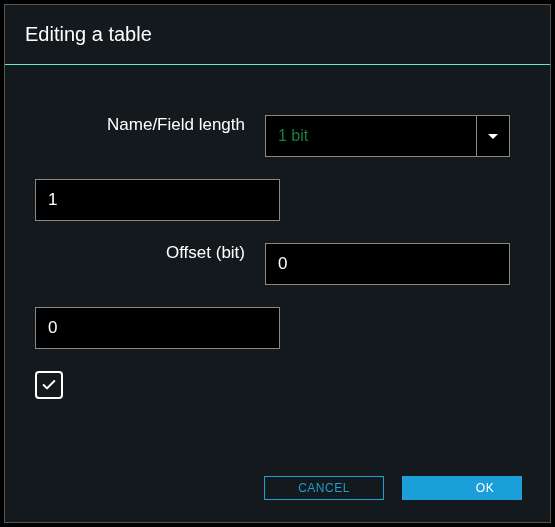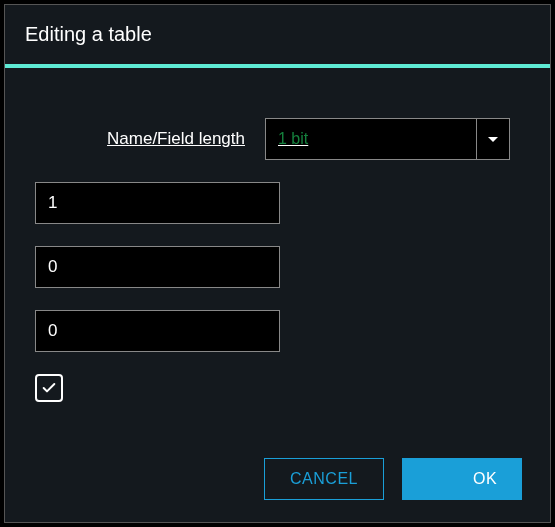--- a/index.html
+++ b/index.html
@@ -19,33 +19,31 @@
       background: #14191e;
       border: 1px solid #555;
       width: 547px;
       height: 519px;
       margin: 4px;
       display: flex;
       flex-direction: column;
     }
     .header {
       padding: 18px 20px;
-      border-bottom: 4px solid #5eead4;
+      border-bottom: 1px solid #5eead4;
       font-size: 20px;
       color: #fff;
     }
     .form-area {
       flex: 1;
       padding: 50px 30px 20px 30px;
     }
     .form-row {
       display: flex;
-      align-items: center;
       margin-bottom: 22px;
-      text-decoration: underline;
     }
     .label {
       width: 230px;
       text-align: right;
       padding-right: 20px;
       font-size: 17px;
       color: #fff;
     }
     .field {
       flex: 0 0 245px;
@@ -106,25 +104,25 @@
       height: 16px;
     }
     .button-row {
       display: flex;
       justify-content: flex-end;
       gap: 18px;
       padding: 0 28px 22px 0;
     }
     .btn {
       width: 120px;
-      height: 42px;
+      height: 24px;
       display: flex;
       align-items: center;
       justify-content: center;
-      font-size: 16px;
+      font-size: 12px;
       cursor: pointer;
       letter-spacing: 0.5px;
     }
     .btn-cancel {
       border: 1px solid #1a9fd8;
       color: #1a9fd8;
       background: transparent;
     }
     .btn-ok {
       border: none;
@@ -153,20 +151,21 @@
       </div>
     </div>
 
     <div class="form-row">
       <div class="field">
         <input type="text" class="text-input" value="1" style="">
       </div>
     </div>
 
     <div class="form-row">
+      <div class="label">Offset (bit)</div>
       <div class="field">
         <input type="text" class="text-input" value="0" style="">
       </div>
     </div>
 
     <div class="form-row">
       <div class="field">
         <input type="text" class="text-input" value="0" style="">
       </div>
     </div>

